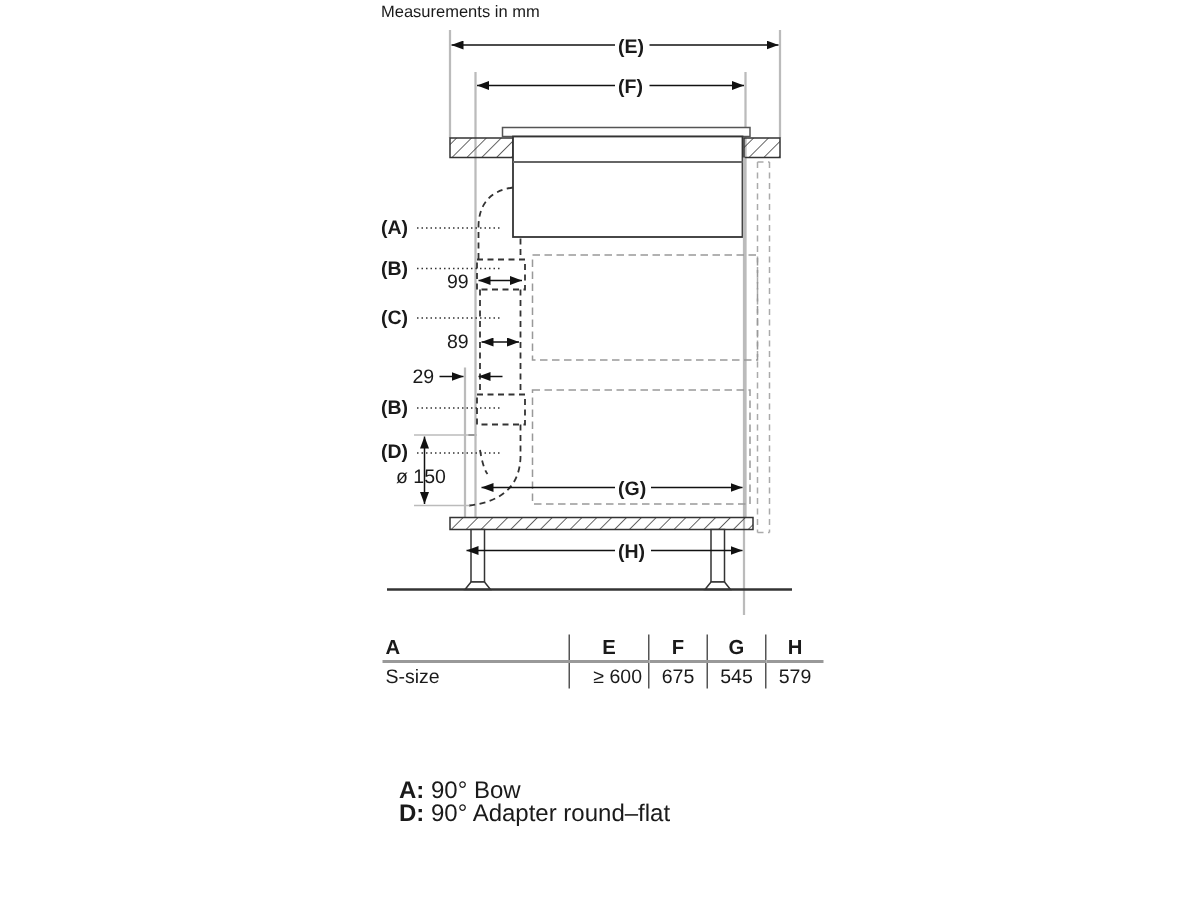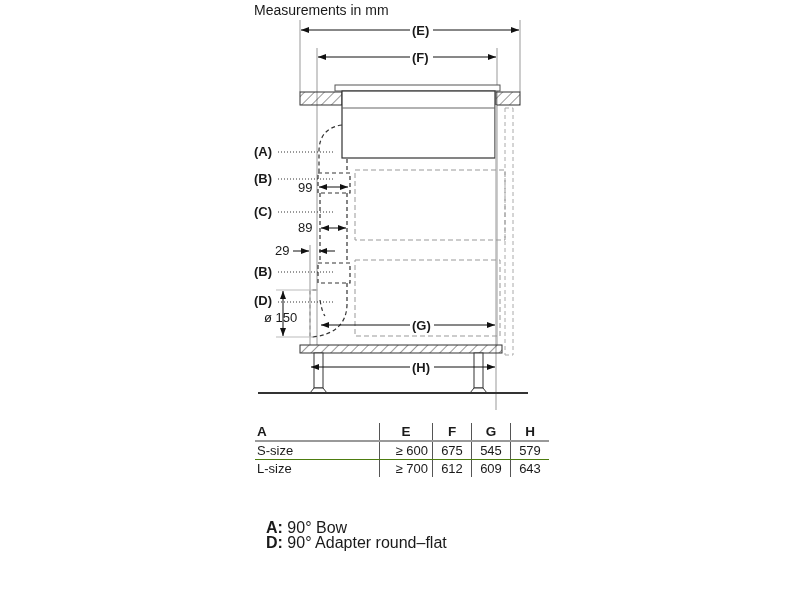--- a/index.html
+++ b/index.html
@@ -1,31 +1,31 @@
 <!DOCTYPE html>
 <html><head>
   <meta charset="utf-8">
   <style>
     html, body { margin: 0; padding: 0; background: #ffffff; }
     body { width: 800px; height: 600px; position: relative; overflow: hidden;
            font-family: "Liberation Sans", sans-serif; color: #1a1a1a; }
     #diagram { position: absolute; left: 0; top: 0; width: 800px; height: 410px; }
-    .title { position: absolute; left: 254px; top: 2px; font-size: 14px; }
+    .title { position: absolute; left: 254px; top: 2px; font-size: 11px; }
     .dim-label { font-family: "Liberation Sans", sans-serif; font-size: 13px; fill: #1a1a1a; }
     .dim-label.bold { font-weight: bold; }
     table.spec { position: absolute; left: 255px; top: 423px; border-collapse: collapse; font-size: 13px; }
     table.spec th, table.spec td { padding: 0 4px; height: 17px; line-height: 17px; }
     table.spec th { font-weight: bold; text-align: center; font-size: 13.5px; }
     table.spec th.col-a { text-align: left; width: 118px; padding-left: 2px; }
     table.spec td.name { text-align: left; padding-left: 2px; }
     table.spec td.e { text-align: right; width: 44px; }
     table.spec td.num, table.spec th.num { text-align: center; width: 30px; }
     table.spec .vsep { border-left: 1px solid #555; }
     table.spec thead tr th { border-bottom: 2px solid #999; }
-    table.spec tbody tr td { border-bottom: 1px solid #4d7c0f; }
+    table.spec tbody tr td { border-bottom: 4px solid #4d7c0f; }
     table.spec tbody tr:last-child td { border-bottom: none; }
     .legend { position: absolute; left: 266px; top: 520px; font-size: 16px; line-height: 15px; }
     .legend b { font-weight: bold; }
   </style>
 </head>
 <body>
 
 <div class="title">Measurements in mm</div>
 
 <svg id="diagram" viewBox="0 0 800 410" xmlns="http://www.w3.org/2000/svg">
@@ -172,26 +172,19 @@
     </tr>
   </thead>
   <tbody>
     <tr>
       <td class="name">S-size</td>
       <td class="e vsep">≥ 600</td>
       <td class="num vsep">675</td>
       <td class="num vsep">545</td>
       <td class="num vsep">579</td>
     </tr>
-    <tr>
-      <td class="name">L-size</td>
-      <td class="e vsep">≥ 700</td>
-      <td class="num vsep">612</td>
-      <td class="num vsep">609</td>
-      <td class="num vsep">643</td>
-    </tr>
   </tbody>
 </table>
 
 <div class="legend">
   <div><b>A:</b><span> 90° Bow</span></div>
   <div><b>D:</b><span> 90° Adapter round–flat</span></div>
 </div>
 
 </body></html>

